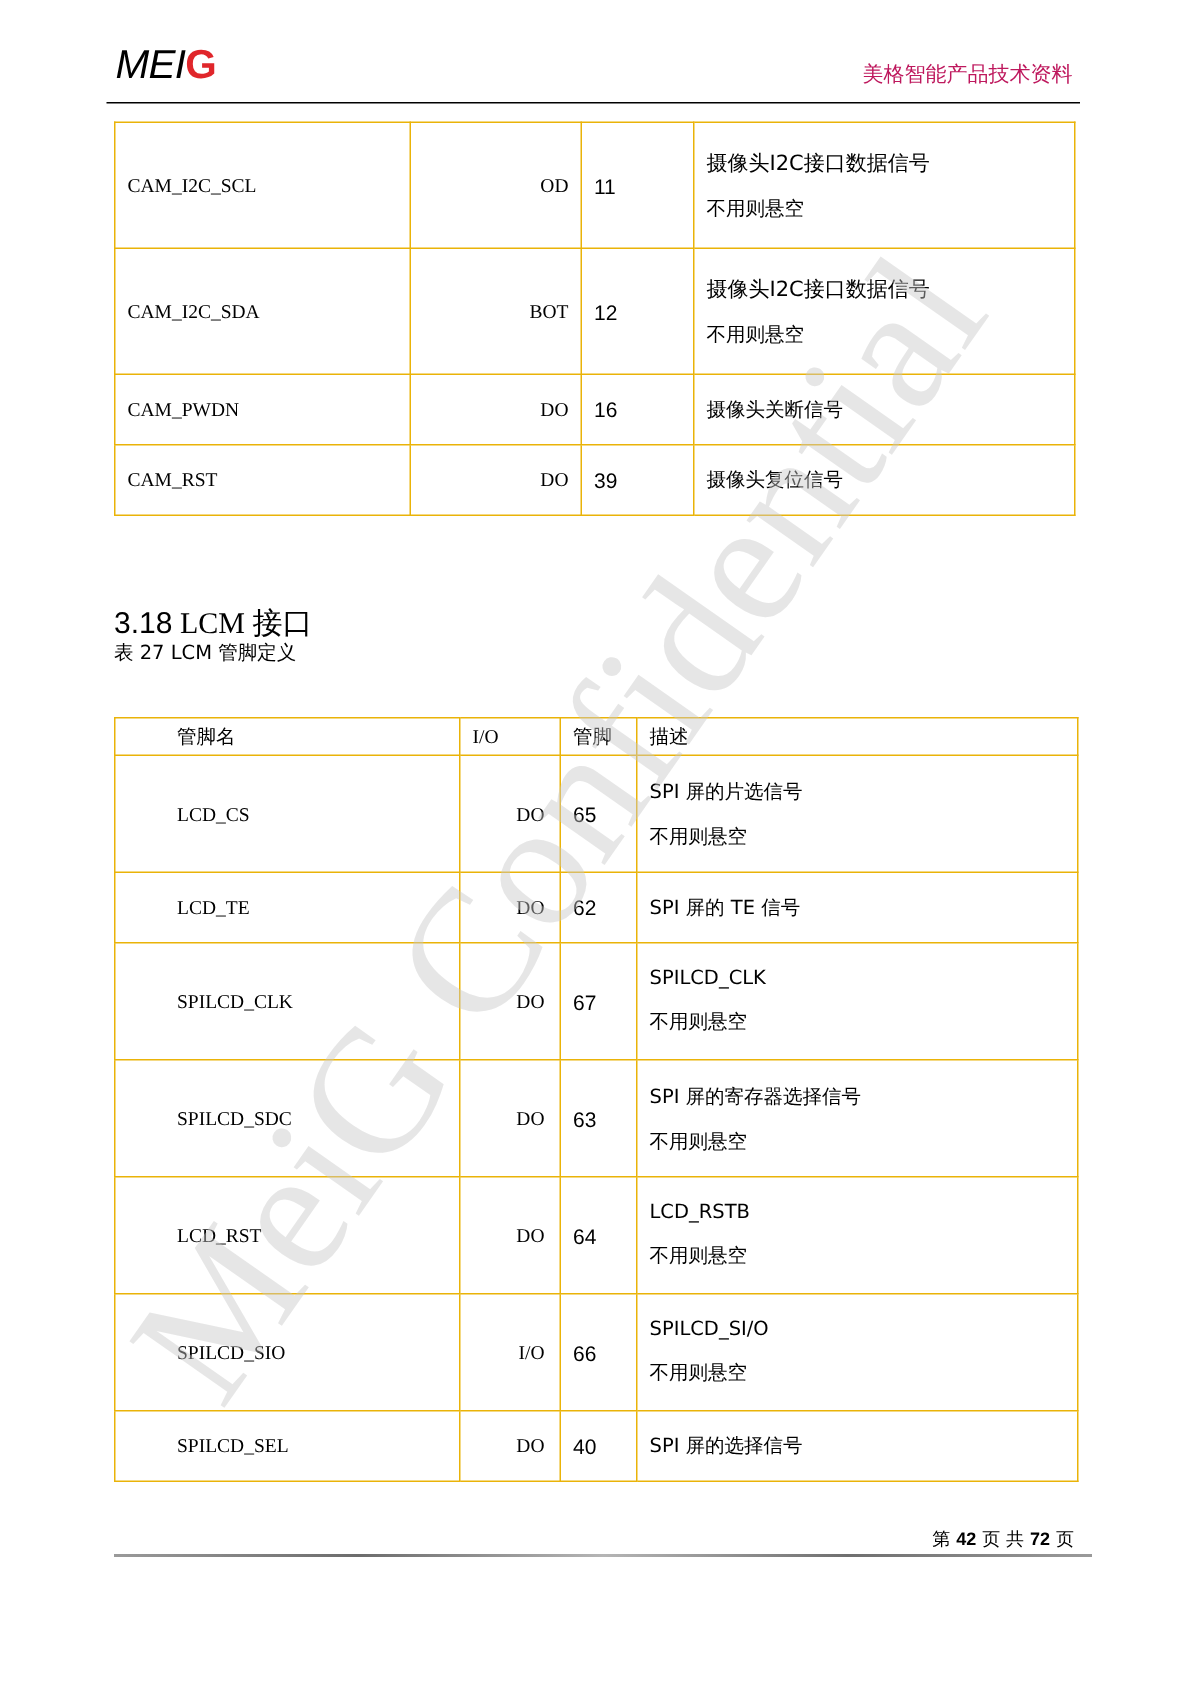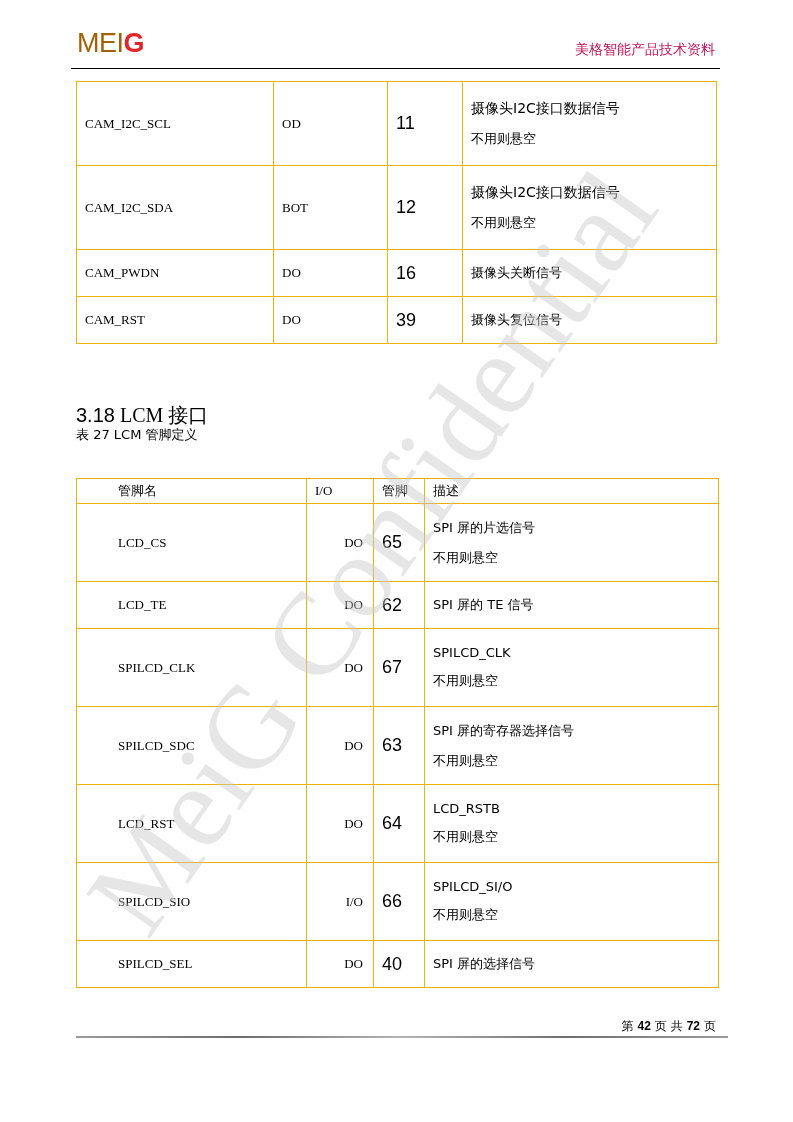--- a/index.html
+++ b/index.html
@@ -3,36 +3,36 @@
 <meta charset="utf-8">
 <style>
   html, body { margin: 0; padding: 0; background: #ffffff; }
   body { width: 793px; height: 1122px; position: relative; overflow: hidden;
          font-family: "Liberation Serif", "DejaVu Serif", serif; color: #000; }
   .page { position: absolute; left: 0; top: 0; width: 793px; height: 1122px; }
 
   
   .logo { position: absolute; left: 77px; top: 30px; font-family: "Liberation Sans", "DejaVu Sans", sans-serif;
           font-size: 27px; letter-spacing: -0.5px; font-weight: 400; line-height: 1; }
-  .logo .mei { color: #a16207; }
+  .logo .mei { color: #000000; font-style: italic; }
   .logo .g { color: #e0262b; font-weight: 700; }
   .header-title { position: absolute; right: 78px; top: 41px; font-size: 14px;
                   font-family: "DejaVu Sans", sans-serif; color: #be185d; }
   .header-rule { position: absolute; left: 71px; top: 68px; width: 649px; height: 1px; background: #000; }
 
   
   table { border-collapse: collapse; position: absolute; }
   td { border: 1px solid #eab308; font-size: 13px; vertical-align: middle; padding: 0 8px; }
-  .num { font-family: "Liberation Sans", "DejaVu Sans", sans-serif; font-size: 18px; }
+  .num { font-family: "Liberation Sans", "DejaVu Sans", sans-serif; font-size: 14px; }
   .cjk { font-family: "DejaVu Sans", sans-serif; font-size: 13px; }
   .line2 { margin-top: 12px; font-size: 13px; }
 
   #cam-table { left: 76px; top: 81px; width: 641px; }
   #cam-table td.c0 { width: 180px; }
-  #cam-table td.c1 { width: 97px; text-align: left; }
+  #cam-table td.c1 { width: 97px; text-align: right; }
   #cam-table td.c2 { width: 58px; }
   #cam-table .r-tall td { height: 83px; }
   #cam-table .r-short td { height: 46px; }
   #cam-table .big { font-size: 14px; }
 
   .section-title { position: absolute; left: 76px; top: 402px; font-size: 20px; font-weight: 400;
                    font-family: "Liberation Serif", "DejaVu Serif", serif; }
   .section-title .n { font-family: "Liberation Sans", "DejaVu Sans", sans-serif; }
   .caption { position: absolute; left: 76px; top: 426px; font-size: 13px; }
 

